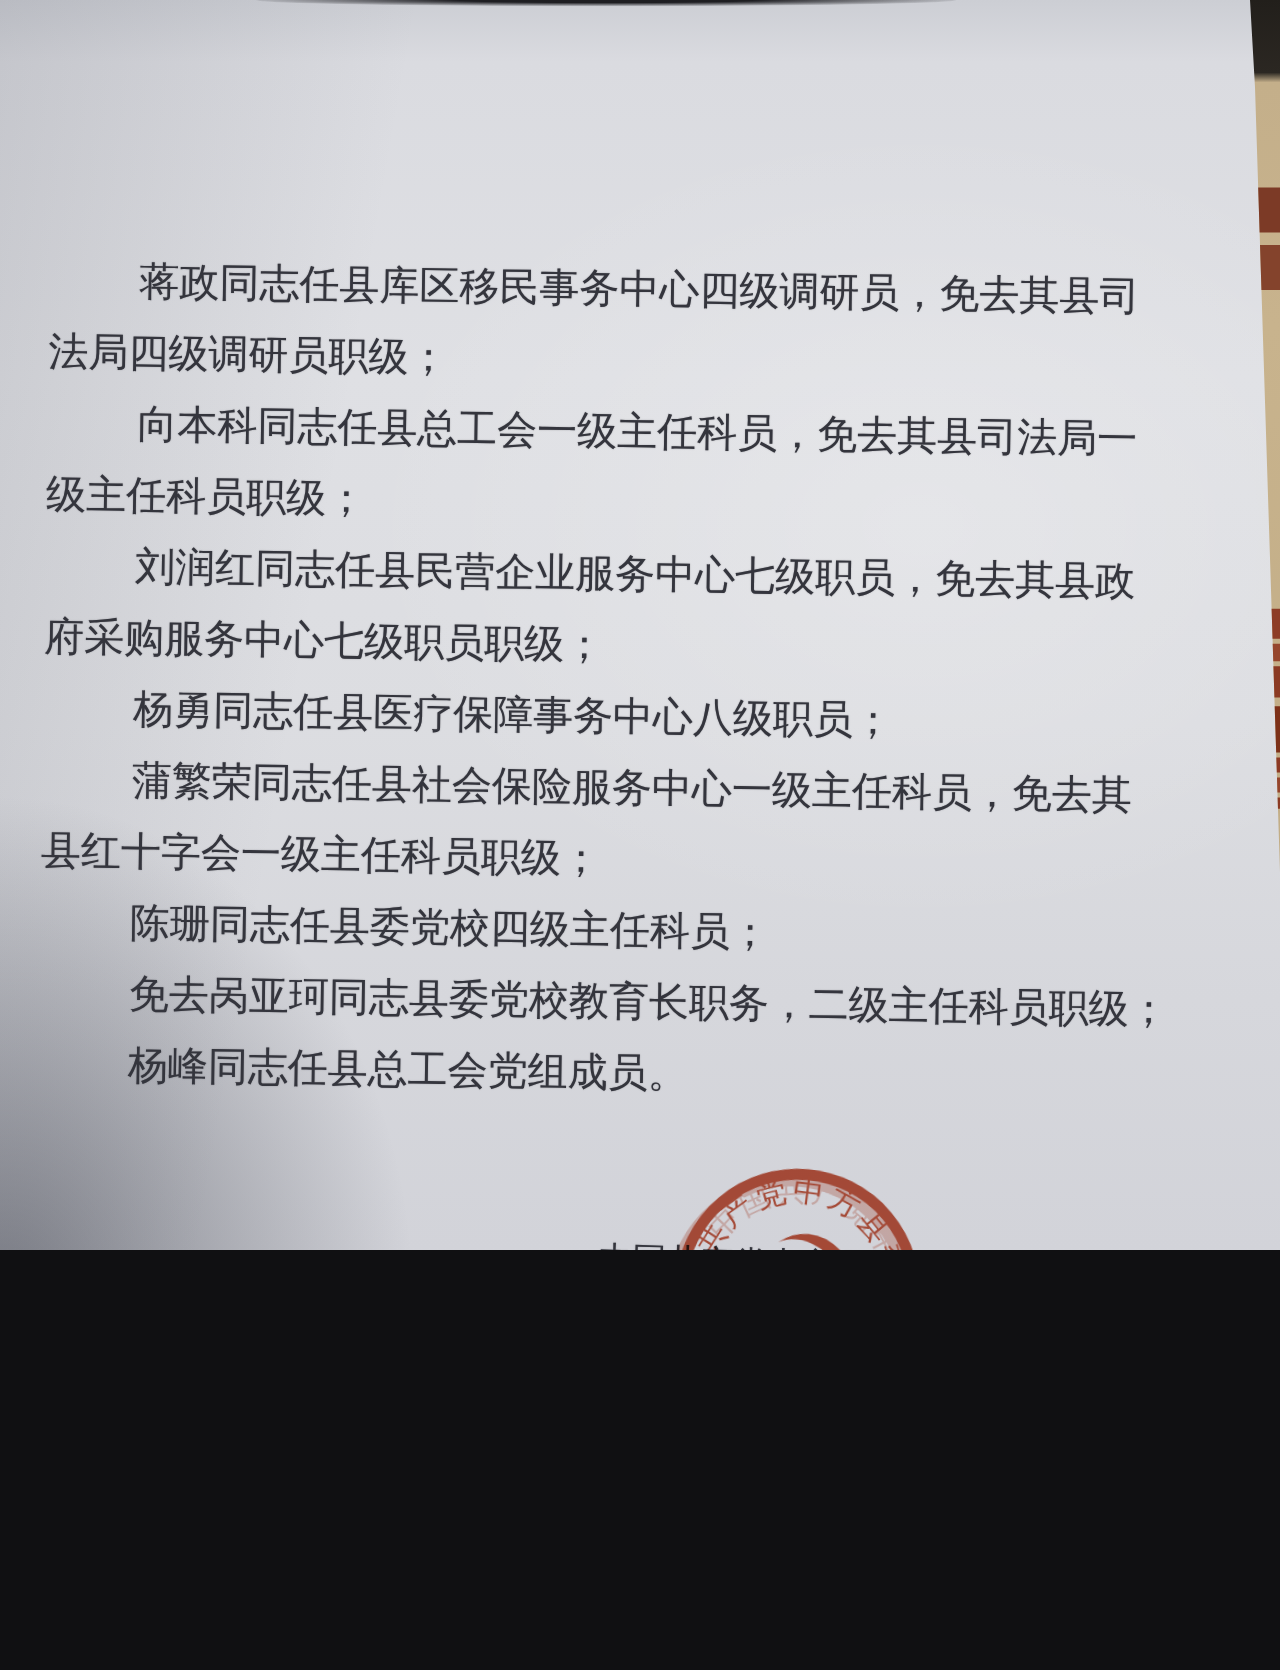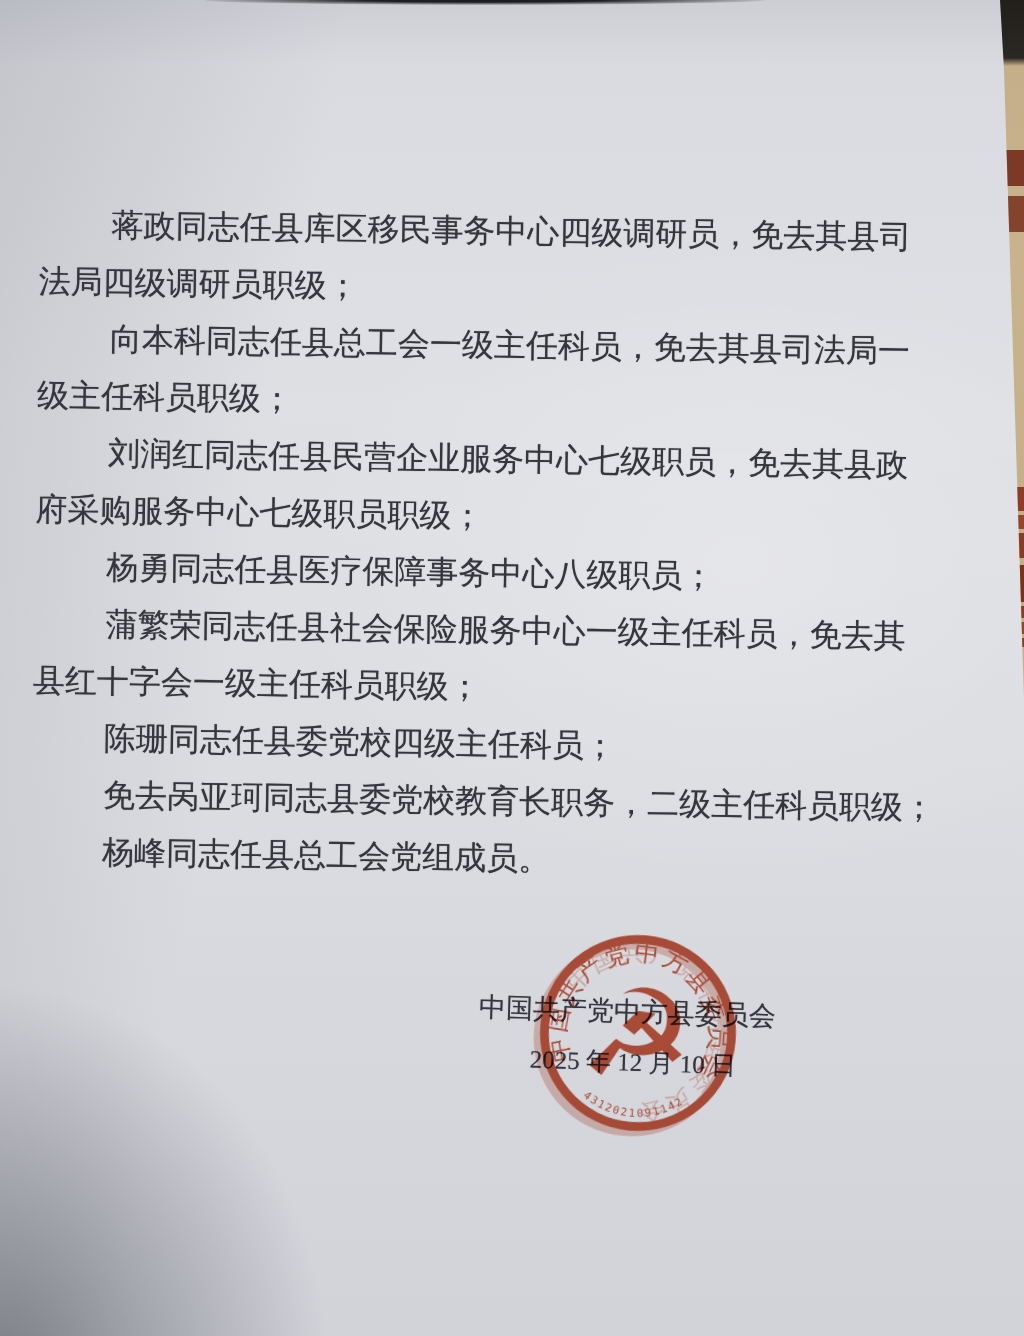--- a/index.html
+++ b/index.html
@@ -1,19 +1,19 @@
 <!DOCTYPE html>
 <html><head>
 <meta charset="utf-8">
 <style>
   html, body { margin: 0; padding: 0; background: #101012; }
   .photo {
     position: relative;
     width: 1024px;
-    height: 1336px;
+    height: 1000px;
     overflow: hidden;
     font-family: "Liberation Serif", serif;
     
     background:
       radial-gradient(ellipse 460px 560px at 0% 104%, rgba(52,55,66,0.55), rgba(52,55,66,0) 72%),
       radial-gradient(ellipse 700px 500px at 72% 42%, rgba(255,255,255,0.22), rgba(255,255,255,0) 65%),
       linear-gradient(100deg, rgba(110,112,122,0.20), rgba(110,112,122,0) 28%),
       linear-gradient(180deg, #ccced4 0%, #dadbe0 5%, #dfe0e4 30%, #dcdde1 58%, #d6d7dc 80%, #d2d3d9 100%);
   }
 

